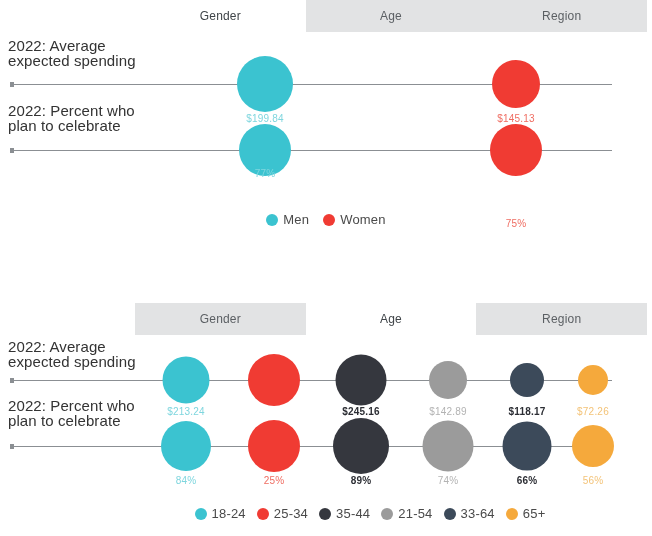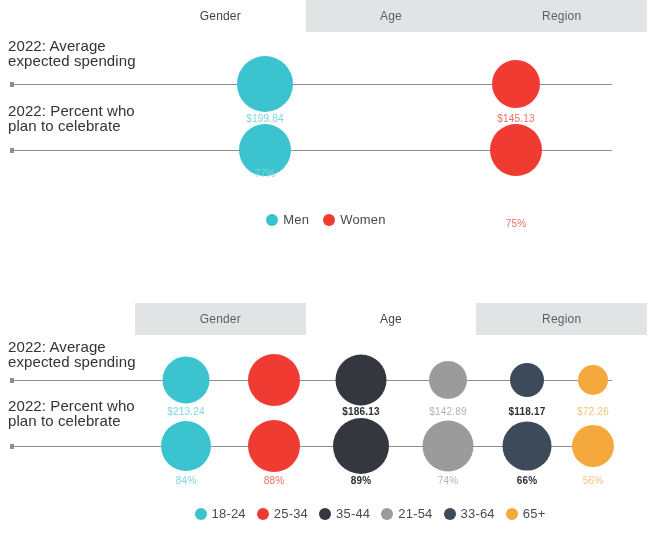--- a/index.html
+++ b/index.html
@@ -181,36 +181,36 @@
 
   <div class="bubble" style="left:186px;top:77px;width:47px;height:47px;background:#3bc3d0;"></div>
   <div class="bubble" style="left:274px;top:77px;width:52px;height:52px;background:#f03b33;"></div>
   <div class="bubble" style="left:361px;top:77px;width:51px;height:51px;background:#35373e;"></div>
   <div class="bubble" style="left:448px;top:77px;width:38px;height:38px;background:#9b9b9b;"></div>
   <div class="bubble" style="left:527px;top:77px;width:34px;height:34px;background:#3c4a5a;"></div>
   <div class="bubble" style="left:593px;top:77px;width:30px;height:30px;background:#f5a93c;"></div>
 
   <div class="value-label" style="left:186px;top:103px;color:#7fd6de;">$213.24</div>
   <div class="value-label" style="left:274px;top:103px;color:#ef6d62;margin-top:40px;">$248.98</div>
-  <div class="value-label bold" style="left:361px;top:103px;color:#2c2e34;">$186.13</div>
+  <div class="value-label bold" style="left:361px;top:103px;color:#2c2e34;">$245.16</div>
   <div class="value-label" style="left:448px;top:103px;color:#b3b3b3;">$142.89</div>
   <div class="value-label bold" style="left:527px;top:103px;color:#2c2e34;">$118.17</div>
   <div class="value-label" style="left:593px;top:103px;color:#f3c378;">$72.26</div>
 
   <div class="axis" style="top:143px;"></div>
 
   <div class="bubble" style="left:186px;top:143px;width:50px;height:50px;background:#3bc3d0;"></div>
   <div class="bubble" style="left:274px;top:143px;width:52px;height:52px;background:#f03b33;"></div>
   <div class="bubble" style="left:361px;top:143px;width:56px;height:56px;background:#35373e;"></div>
   <div class="bubble" style="left:448px;top:143px;width:51px;height:51px;background:#9b9b9b;"></div>
   <div class="bubble" style="left:527px;top:143px;width:49px;height:49px;background:#3c4a5a;"></div>
   <div class="bubble" style="left:593px;top:143px;width:42px;height:42px;background:#f5a93c;"></div>
 
   <div class="value-label" style="left:186px;top:172px;color:#7fd6de;">84%</div>
-  <div class="value-label" style="left:274px;top:172px;color:#ef6d62;">88%</div>
+  <div class="value-label" style="left:274px;top:172px;color:#ef6d62;">25%</div>
   <div class="value-label bold" style="left:361px;top:172px;color:#2c2e34;">89%</div>
   <div class="value-label" style="left:448px;top:172px;color:#b3b3b3;">74%</div>
   <div class="value-label bold" style="left:527px;top:172px;color:#2c2e34;">66%</div>
   <div class="value-label" style="left:593px;top:172px;color:#f3c378;">56%</div>
 
   <div class="legend" style="top:203px;margin-left:44px;">
     <div class="legend-item">
       <span class="legend-dot" style="background:#3bc3d0;"></span>
       <span class="legend-text">18-24</span>
     </div>

